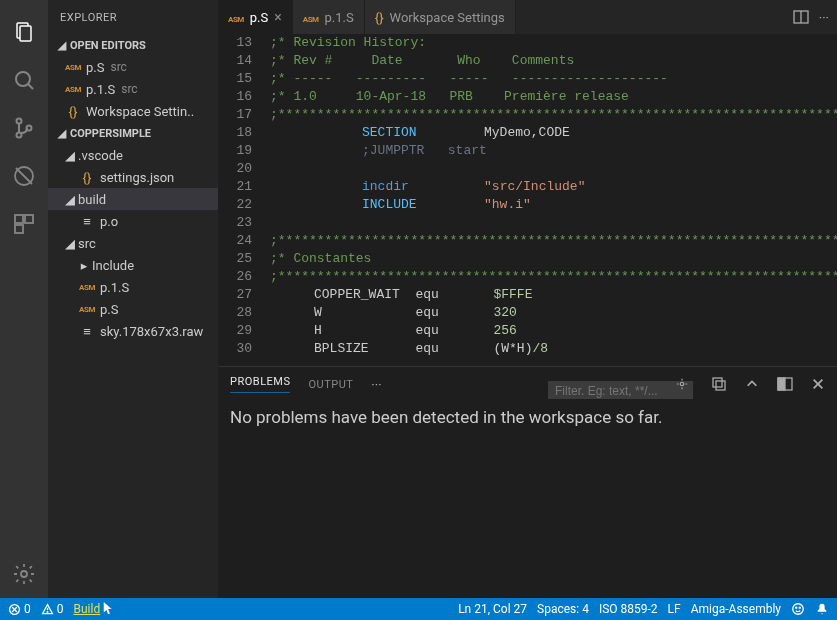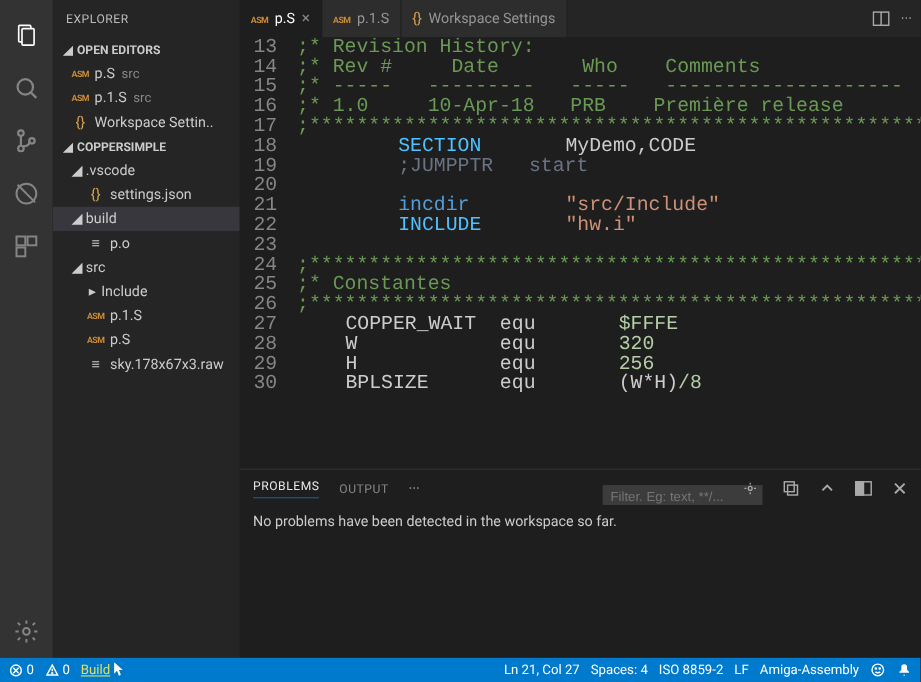--- a/index.html
+++ b/index.html
@@ -87,21 +87,21 @@
 }
 .tab.active { background: #1e1e1e; color: #ffffff; }
 .tab .close-x { color: #888; font-size: 14px; }
 .tabs-spacer { flex: 1; }
 .tab-actions { display: flex; align-items: center; padding: 0 8px; gap: 10px; color: #999; }
 .editor {
   flex: 1;
   display: flex;
   background: #1e1e1e;
   font-family: Menlo, Consolas, "Courier New", monospace;
-  font-size: 18px;
+  font-size: 13px;
   line-height: 18px;
   overflow: hidden;
 }
 .gutter {
   width: 52px;
   text-align: right;
   color: #858585;
   padding: 0 18px 0 0;
 }
 .gutter .ln { height: 18px; }
@@ -115,41 +115,41 @@
 }
 .wscur { border-left: 1px solid #aeafad; }
 .tok-comment { color: #6a9955; }
 .tok-kw { color: #569cd6; }
 .tok-str { color: #ce9178; }
 .tok-num { color: #b5cea8; text-align: right; }
 .tok-dim { color: #6a7384; }
 .tok-plain { color: #cccccc; padding-left: 44px; }
 .tok-kw2 { color: #4fc1ff; }
 .panel {
-  height: 172px;
+  height: 232px;
   background: #1e1e1e;
   border-top: 1px solid #333;
   display: flex; flex-direction: column;
 }
 .panel-tabs {
   height: 34px;
   display: flex; align-items: center;
   padding: 0 12px; gap: 18px;
 }
 .panel-tab { font-size: 11px; letter-spacing: 0.5px; color: #888; cursor: pointer; }
 .panel-tab.active { color: #e7e7e7; border-bottom: 1px solid #0e639c; padding-bottom: 4px; }
 .panel-tabs .flex1 { flex: 1; }
 .filter-box {
   background: #3c3c3c; color: #aaa;
   border: 1px solid #3c3c3c;
   font-size: 12px; padding: 2px 22px 0 6px;
   width: 145px; position: relative; margin-top: 12px;
 }
 .panel-iconbtn { color: #aaa; cursor: pointer; display:inline-flex; }
-.panel-body { padding: 6px 12px; color: #cccccc; font-size: 13px; }
+.panel-body { padding: 6px 12px; color: #cccccc; font-size: 17px; }
 .status-bar {
   height: 22px;
   background: #007acc;
   color: #ffffff;
   display: flex; align-items: center;
   font-size: 12px;
   padding: 0 8px;
   gap: 10px;
 }
 .status-bar .left, .status-bar .right { display: flex; align-items: center; gap: 10px; }

